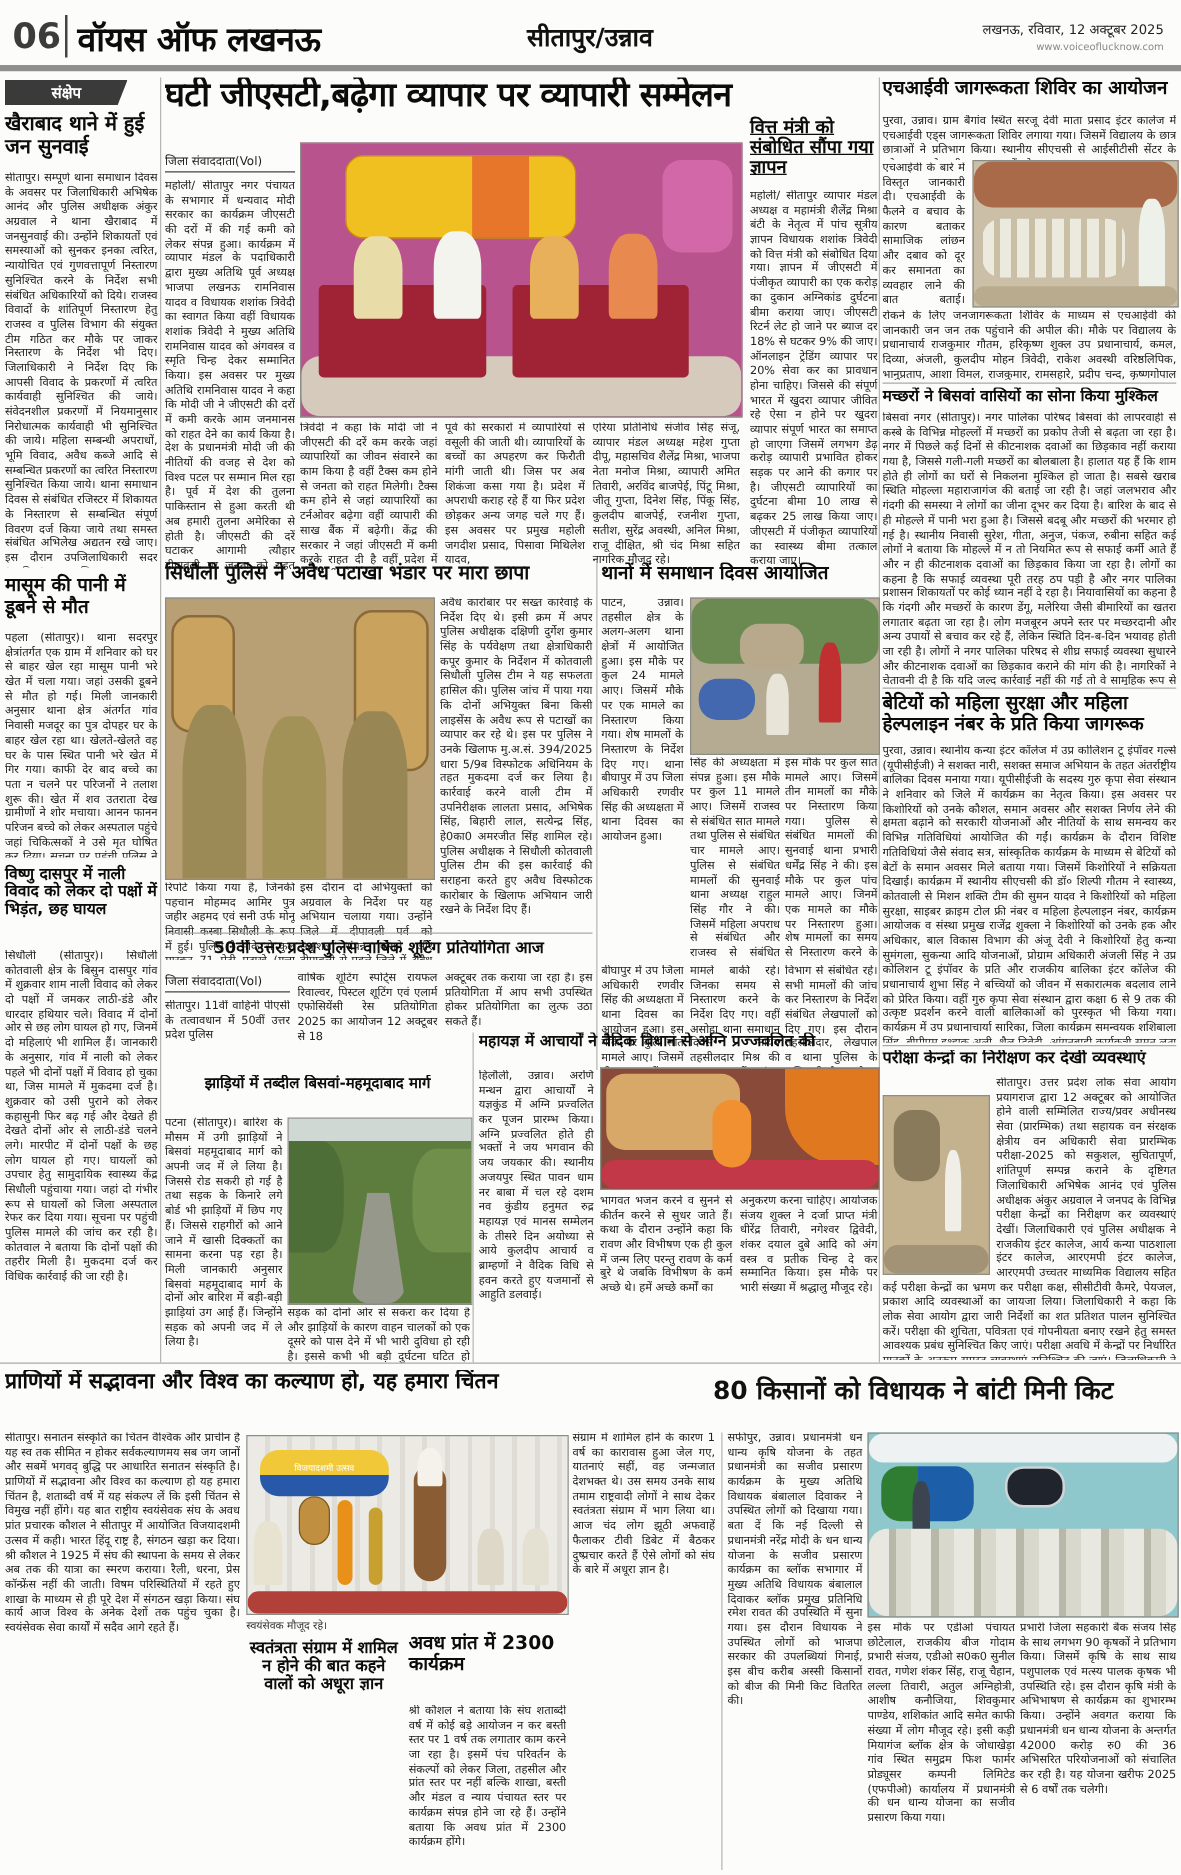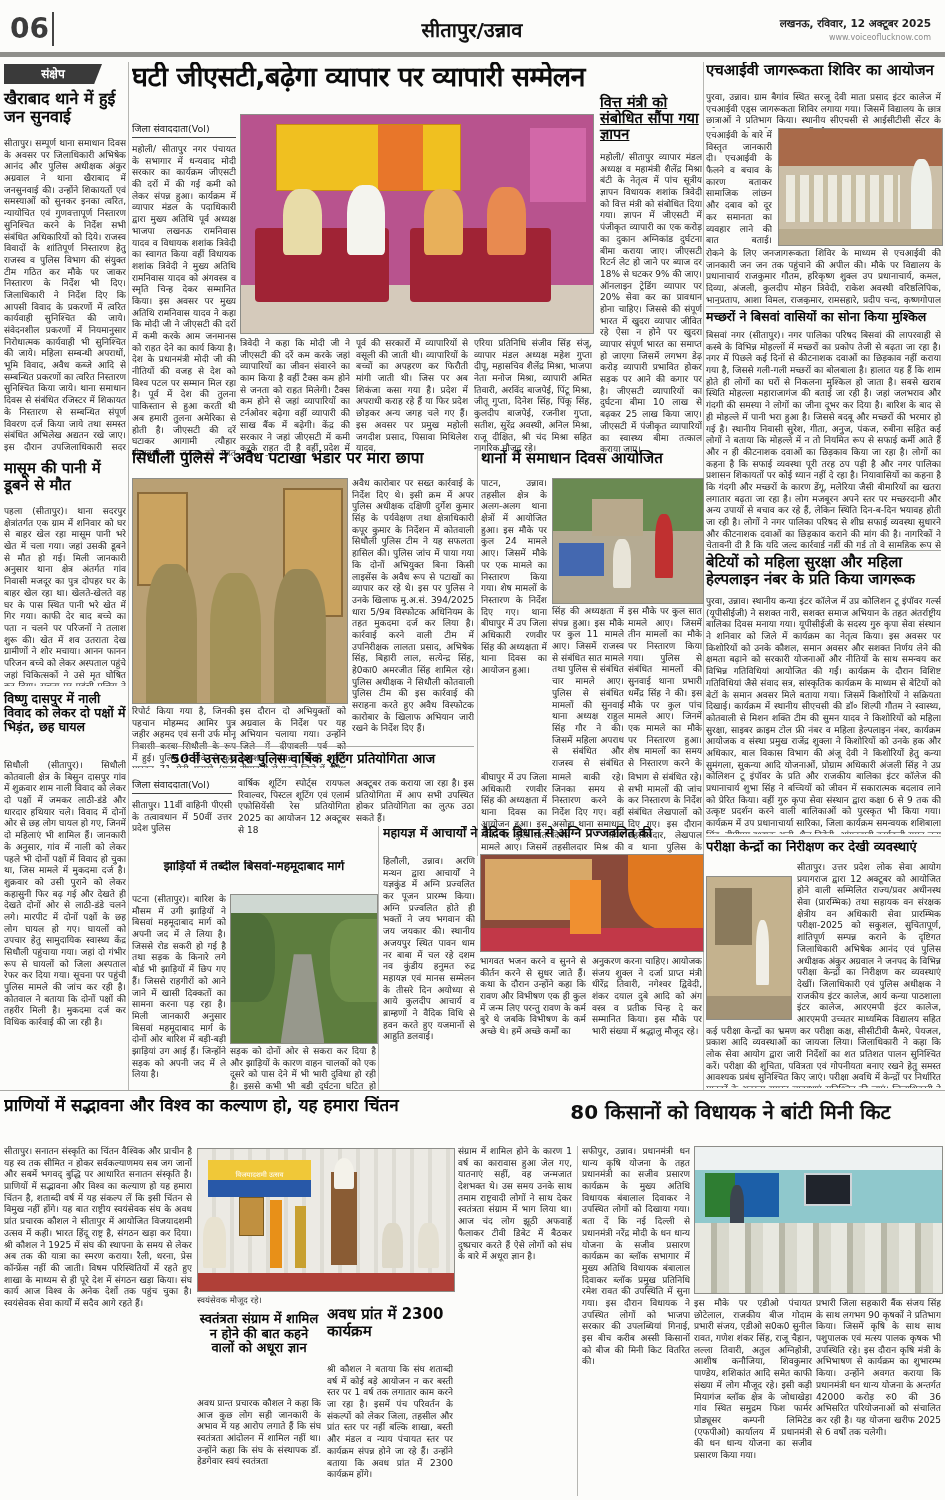--- a/index.html
+++ b/index.html
@@ -8,32 +8,33 @@
   .abs{position:absolute;}
   .b{font-size:9px;line-height:1.3;text-align:justify;overflow:hidden;color:#222;}
   .h{font-weight:800;color:#0c0c0c;line-height:1.12;}
   .nw{white-space:nowrap;overflow:hidden;}
   .ctr{text-align:center;}
   .rule{background:#a9a9a5;}
   .vrule{background:#b6b6b2;width:1px;}
   .byline{font-size:9.5px;font-weight:400;border-bottom:1.5px solid #444;padding-bottom:2px;}
   .photo{position:absolute;overflow:hidden;border:1px solid #8d8d88;}
   .cap{font-size:8.5px;color:#333;}
-  .ph-child{position:absolute;}
+  .ph-child{position:absolute;border-radius:15px;}
 </style>
 </head>
 <body>
 
 <div id="page">
 
   <div class="abs" style="left:10px;top:12px;font-size:28px;font-weight:800;color:#3c3c3c;">06</div>
   <div class="abs" style="left:52px;top:12px;width:2px;height:34px;background:#444;"></div>
+  <div class="abs" style="left:62px;top:12px;font-size:27px;font-weight:800;color:#0c0c0c;letter-spacing:-0.5px;">वॉयस ऑफ लखनऊ</div>
   <div class="abs" style="left:472px;top:16px;transform:translateX(-50%);font-size:20px;font-weight:800;color:#111;">सीतापुर/उन्नाव</div>
   <div class="abs" style="right:14px;top:16px;text-align:right;">
-    <div style="font-size:10.5px;font-weight:700;color:#222;">लखनऊ, रविवार, 12 अक्टूबर 2025</div>
+    <div style="font-size:10.5px;font-weight:400;color:#222;">लखनऊ, रविवार, 12 अक्टूबर 2025</div>
     <div style="font-size:8px;color:#8a8a8a;margin-top:3px;">www.voiceoflucknow.com</div>
   </div>
   <div class="abs rule" style="left:0;top:52px;width:945px;height:5px;background:#8f8f8b;"></div>
 
   <div class="abs vrule" style="left:128px;top:62px;height:1028px;"></div>
   <div class="abs vrule" style="left:703px;top:62px;height:1028px;"></div>
   <div class="abs rule" style="left:0;top:1090px;width:945px;height:1px;"></div>
 
   <div class="abs" style="left:4px;top:64px;width:98px;height:20px;background:#3a3a3a;color:#fff;font-size:12px;font-weight:700;text-align:center;line-height:20px;clip-path:polygon(0 0,100% 0,92% 100%,0 100%);">संक्षेप</div>
   <div class="abs h" style="left:4px;top:90px;width:122px;font-size:16px;">खैराबाद थाने में हुई जन सुनवाई</div>
@@ -161,21 +162,20 @@
     <div class="ph-child" style="left:28%;top:36%;width:5%;height:48%;background:#e89018;"></div>
     <div class="ph-child" style="left:38%;top:40%;width:4%;height:44%;background:#c8a030;"></div>
     <div class="ph-child" style="left:16%;top:34%;width:9%;height:26%;background:#c09040;border:1px solid #7a5a20;"></div>
     <div class="ph-child" style="left:0;bottom:0;width:100%;height:13%;background:#b04038;"></div>
     <div class="ph-child" style="left:2%;top:48%;width:9%;height:36%;background:#e8e2d0;border-radius:40% 40% 6% 6%;"></div>
     <div class="ph-child" style="left:72%;top:52%;width:8%;height:32%;background:#ddd8c8;border-radius:40% 40% 6% 6%;"></div>
     <div class="ph-child" style="left:86%;top:52%;width:8%;height:32%;background:#e4e0d2;border-radius:40% 40% 6% 6%;"></div>
   </div>
   <div class="abs cap" style="left:197px;top:1294px;width:256px;">स्वयंसेवक मौजूद रहे।</div>
   <div class="abs h" style="left:197px;top:1312px;width:124px;font-size:13px;text-align:center;">स्वतंत्रता संग्राम में शामिल न होने की बात कहने वालों को अधूरा ज्ञान</div>
-  <div class="abs b" style="left:197px;top:1398px;width:124px;height:98px;">अवध प्रान्त प्रचारक कौशल ने कहा कि आज कुछ लोग सही जानकारी के अभाव में यह आरोप लगाते हैं कि संघ स्वतंत्रता आंदोलन में शामिल नहीं था। उन्होंने कहा कि संघ के संस्थापक डॉ. हेडगेवार स्वयं स्वतंत्रता</div>
   <div class="abs h" style="left:327px;top:1306px;width:126px;font-size:15px;">अवध प्रांत में 2300 कार्यक्रम</div>
   <div class="abs b" style="left:327px;top:1364px;width:126px;height:132px;">श्री कौशल ने बताया कि संघ शताब्दी वर्ष में कोई बड़े आयोजन न कर बस्ती स्तर पर 1 वर्ष तक लगातार काम करने जा रहा है। इसमें पंच परिवर्तन के संकल्पों को लेकर जिला, तहसील और प्रांत स्तर पर नहीं बल्कि शाखा, बस्ती और मंडल व न्याय पंचायत स्तर पर कार्यक्रम संपन्न होने जा रहे हैं। उन्होंने बताया कि अवध प्रांत में 2300 कार्यक्रम होंगे।</div>
   <div class="abs b" style="left:458px;top:1146px;width:114px;height:350px;">संग्राम में शामिल होने के कारण 1 वर्ष का कारावास हुआ जेल गए, यातनाएं सहीं, वह जन्मजात देशभक्त थे। उस समय उनके साथ तमाम राष्ट्रवादी लोगों ने साथ देकर स्वतंत्रता संग्राम में भाग लिया था। आज चंद लोग झूठी अफवाहें फैलाकर टीवी डिबेट में बैठकर दुष्प्रचार करते हैं ऐसे लोगों को संघ के बारे में अधूरा ज्ञान है।</div>
 
   <div class="abs vrule" style="left:577px;top:1146px;height:350px;"></div>
   <div class="abs nw" style="left:520px;top:1098px;width:421px;font-size:20px;font-weight:600;color:#111;text-align:center;">80 किसानों को विधायक ने बांटी मिनी किट</div>
   <div class="abs b" style="left:582px;top:1146px;width:108px;height:350px;">सफीपुर, उन्नाव। प्रधानमंत्री धन धान्य कृषि योजना के तहत प्रधानमंत्री का सजीव प्रसारण कार्यक्रम के मुख्य अतिथि विधायक बंबालाल दिवाकर ने उपस्थित लोगों को दिखाया गया। बता दें कि नई दिल्ली से प्रधानमंत्री नरेंद्र मोदी के धन धान्य योजना के सजीव प्रसारण कार्यक्रम का ब्लॉक सभागार में मुख्य अतिथि विधायक बंबालाल दिवाकर ब्लॉक प्रमुख प्रतिनिधि रमेश रावत की उपस्थिति में सुना गया। इस दौरान विधायक ने उपस्थित लोगों को भाजपा सरकार की उपलब्धियां गिनाई, इस बीच करीब अस्सी किसानों को बीज की मिनी किट वितरित की।</div>
   <div class="photo" style="left:694px;top:1146px;width:247px;height:146px;background:#8fc8cc;">
     <div class="ph-child" style="left:0;top:0;width:100%;height:16%;background:#eef2f2;"></div>
     <div class="ph-child" style="left:4%;top:18%;width:30%;height:30%;background:linear-gradient(90deg,#2e7d32 0 40%,#1c5fa8 40% 100%);"></div>

